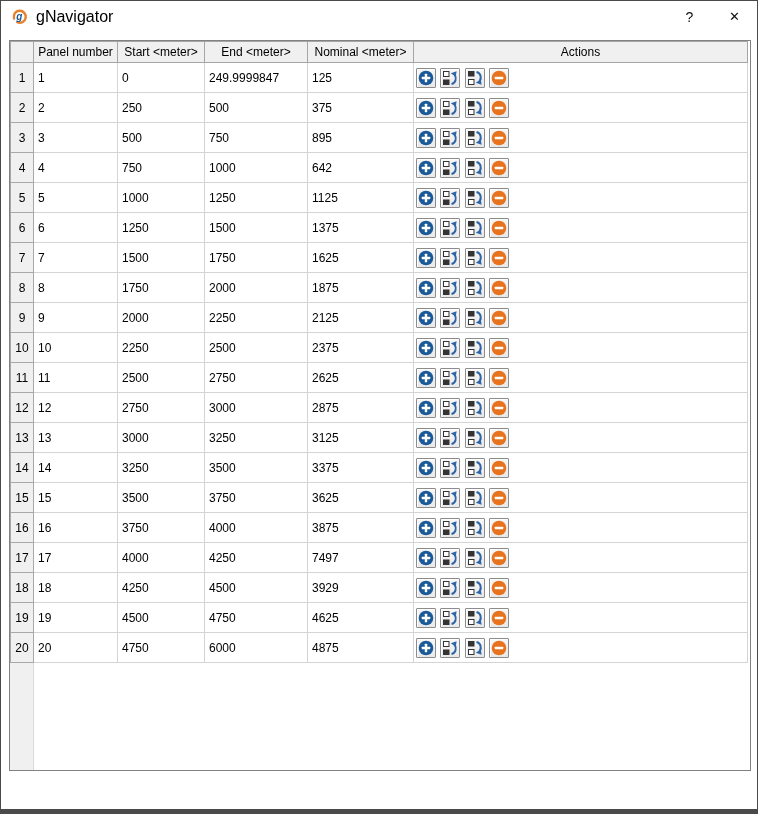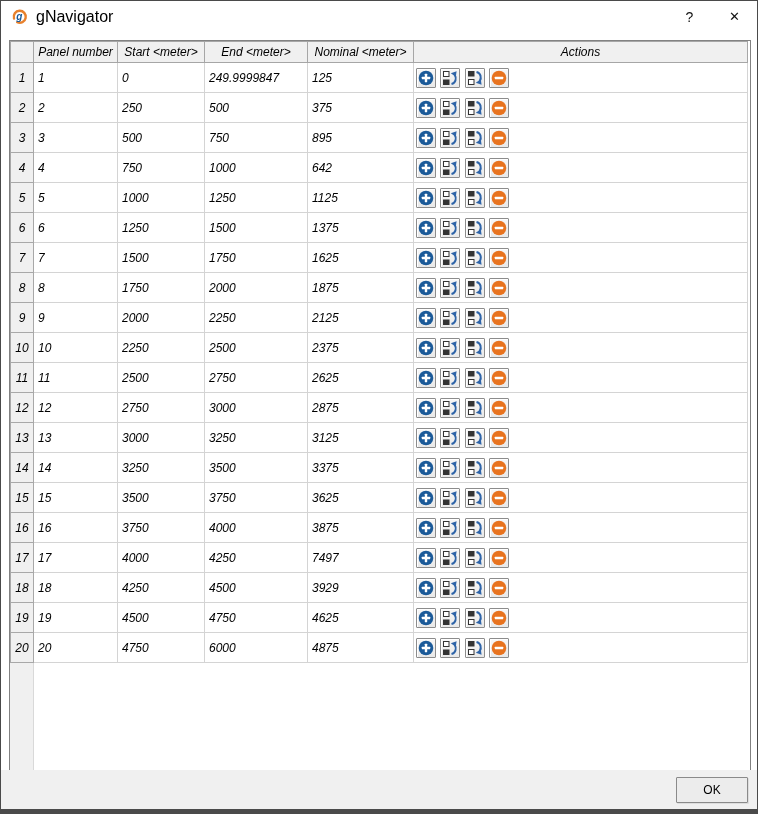--- a/index.html
+++ b/index.html
@@ -22,21 +22,21 @@
   .title-text{font-size:16px;color:#000;}
   .tb-spacer{flex:1;}
   .tb-btn{
     width:45px;height:31px;display:flex;align-items:center;justify-content:center;
     font-size:14px;color:#111;cursor:default;
   }
   .tb-btn.close{font-size:13px;}
   
   .table-frame{
     position:absolute;left:8px;top:39px;width:740px;height:729px;
-    border:1px solid #828282;background:#ffffff;overflow:hidden;font-style:italic;
+    border:1px solid #828282;background:#ffffff;overflow:hidden;
   }
   .vstrip{
     position:absolute;left:0;top:0;bottom:0;width:23px;
     background:#f0f0f0;border-right:1px solid #d9d9d9;
   }
   table.grid{
     position:relative;border-collapse:collapse;table-layout:fixed;
     width:738px;font-size:12px;color:#000;
   }
   col.c-rowhdr{width:23px;}
@@ -876,17 +876,14 @@
                 <circle cx="8" cy="8" r="7.3" fill="#e8731e"></circle>
                 <rect x="3.8" y="6.8" width="8.4" height="2.4" rx="0.4" fill="#fff"></rect>
               </svg>
             </button>
           </td>
         </tr>
         </tbody>
     </table>
   </div>
 
-  <div class="footer">
-    <button class="ok-btn">OK</button>
-  </div>
 
 </div>
 
 </body></html>

